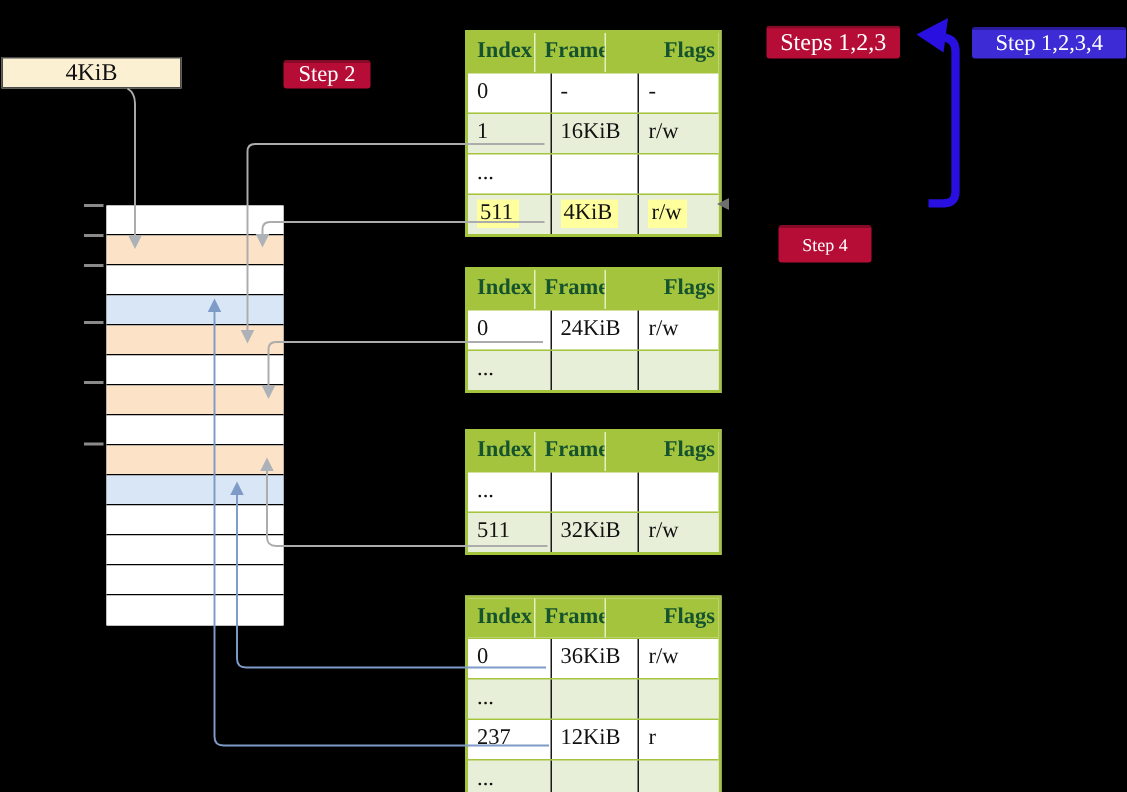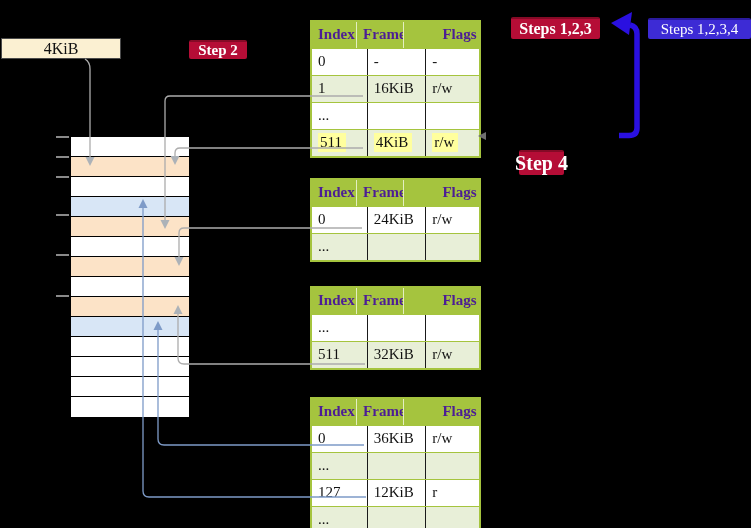--- a/index.html
+++ b/index.html
@@ -12,25 +12,25 @@
     position:absolute;left:1px;top:38px;width:120px;height:21px;
     background:#FBF0D2;border:1px solid #4a4a4a;box-sizing:border-box;
     display:flex;align-items:center;justify-content:center;
     color:#111;font-size:16px;
   }
   .badge{
     position:absolute;display:flex;align-items:center;justify-content:center;
     color:#fff;font-size:15px;white-space:nowrap;box-sizing:border-box;
     border-radius:2px;
   }
-  .badge.red{background:#B50D36;border-top:2px solid #850A26;font-weight:bold;}
+  .badge.red{background:#B50D36;border-top:2px solid #850A26;}
   .badge.blue{background:#3D2BD5;border-top:2px solid #2A1A9E;}
   #badge-step0{left:189px;top:40px;width:58px;height:19px;}
   #badge-steps123{left:511px;top:17px;width:89px;height:22px;font-size:16px;}
-  #badge-step4{left:519px;top:150px;width:45px;height:25px;font-size:20px;}
+  #badge-step4{left:519px;top:150px;width:62px;height:25px;font-size:12px;}
   #badge-steps1234{left:648px;top:18px;width:103px;height:21px;}
   
   .memcol{
     position:absolute;left:70px;top:136px;width:120px;
     border:1px solid #000;box-sizing:border-box;background:#fff;
   }
   .mrow{height:20px;border-bottom:1px solid #000;box-sizing:border-box;}
   .mrow:last-child{border-bottom:none;}
   .mrow.white{background:#ffffff;}
   .mrow.peach{background:#FCE3C7;}
@@ -47,21 +47,21 @@
   .tcell{
     box-sizing:border-box;padding-left:6px;font-size:15px;color:#111;
     line-height:25px;overflow:hidden;white-space:nowrap;
     border-right:1px solid #1a1a1a;
   }
   .tcell.c0{width:57px;}
   .tcell.c1{width:60px;}
   .tcell.c2{width:54px;border-right:none;}
   .trow.thead{background:#A5C43E;}
   .thead .tcell{
-    color:#4c1d95;font-weight:bold;border-right:1px solid #E4EFC2;
+    color:#14532d;font-weight:bold;border-right:1px solid #E4EFC2;
   }
   .thead .tcell.c2{border-right:none;margin-left:32px;}
   .hl{background:#FFFF9E;padding:1px 4px 2px 2px;}
   
   .overlay{position:absolute;left:0;top:0;pointer-events:none;}
   .conn-gray{stroke:#ACACAC;stroke-width:1.3;fill:none;}
   .conn-blue{stroke:#7E9BC8;stroke-width:1.3;fill:none;}
   .head-gray{fill:#ACB2B8;stroke:none;}
   .head-blue{fill:#7E9BC8;stroke:none;}
   .loop-arrow-path{stroke:#2A10E0;stroke-width:5.5;fill:none;stroke-linejoin:round;}
@@ -71,21 +71,21 @@
 </head>
 <body>
 
 <div class="canvas">
 
   <div class="label-box">4KiB</div>
 
   <div class="badge red" id="badge-step0">Step 2</div>
   <div class="badge red" id="badge-steps123">Steps 1,2,3</div>
   <div class="badge red" id="badge-step4">Step 4</div>
-  <div class="badge blue" id="badge-steps1234">Steps 1,2,3,4</div>
+  <div class="badge blue" id="badge-steps1234">Step 1,2,3,4</div>
 
   <div class="memcol" id="memcol">
       <div class="mrow white"></div>
       <div class="mrow peach"></div>
       <div class="mrow white"></div>
       <div class="mrow blue"></div>
       <div class="mrow peach"></div>
       <div class="mrow white"></div>
       <div class="mrow peach"></div>
       <div class="mrow white"></div>
@@ -176,21 +176,21 @@
           <div class="tcell c0">0</div>
           <div class="tcell c1">36KiB</div>
           <div class="tcell c2">r/w</div>
         </div>
         <div class="trow shaded">
           <div class="tcell c0">...</div>
           <div class="tcell c1"></div>
           <div class="tcell c2"></div>
         </div>
         <div class="trow">
-          <div class="tcell c0">127</div>
+          <div class="tcell c0">237</div>
           <div class="tcell c1">12KiB</div>
           <div class="tcell c2">r</div>
         </div>
         <div class="trow shaded">
           <div class="tcell c0">...</div>
           <div class="tcell c1"></div>
           <div class="tcell c2"></div>
         </div>
       </div>
     </div>

